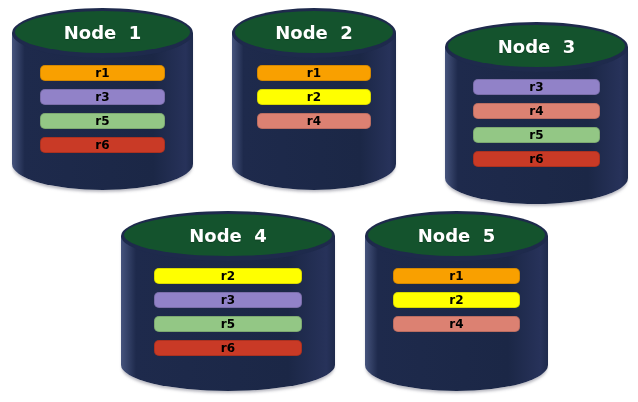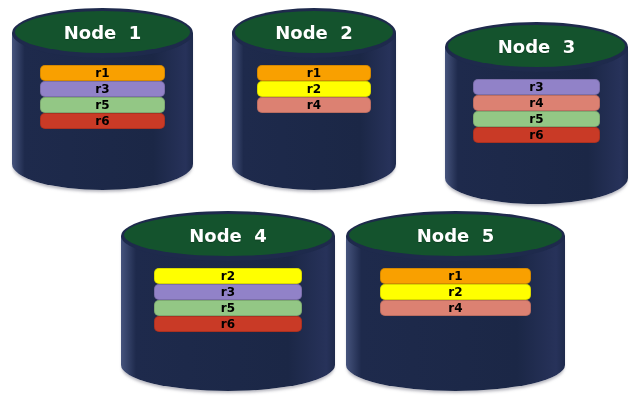--- a/index.html
+++ b/index.html
@@ -56,21 +56,21 @@
     text-shadow: 0 1px 1px rgba(0,0,0,0.25);
   }
 
   
   .bars {
     position: absolute;
     left: 15.5%; right: 15.5%;
     top: 57px;
     display: flex;
     flex-direction: column;
-    gap: 0;
+    gap: 8px;
   }
   .bar {
     height: 16px;
     border-radius: 5px;
     display: flex;
     align-items: center;
     justify-content: center;
     color: #000000;
     font-weight: bold;
     font-size: 12px;
@@ -135,21 +135,21 @@
       </div>
     </div>
     <div class="bars">
         <div class="bar" style="background: rgb(255, 255, 0);">r2</div>
         <div class="bar" style="background: rgb(145, 130, 200);">r3</div>
         <div class="bar" style="background: rgb(147, 199, 133);">r5</div>
         <div class="bar" style="background: rgb(201, 58, 38);">r6</div>
       </div>
   </div>
 
-  <div class="node" style="left:346px; top:211px; width:219px; height:180px">
+  <div class="node" style="left:365px; top:211px; width:183px; height:180px">
     <div class="cyl-body"></div>
     <div class="cyl-top">
       <div class="cyl-cap">
         <span class="node-title">Node  5</span>
       </div>
     </div>
     <div class="bars">
         <div class="bar" style="background: rgb(249, 160, 0);">r1</div>
         <div class="bar" style="background: rgb(255, 255, 0);">r2</div>
         <div class="bar" style="background: rgb(220, 129, 114);">r4</div>

